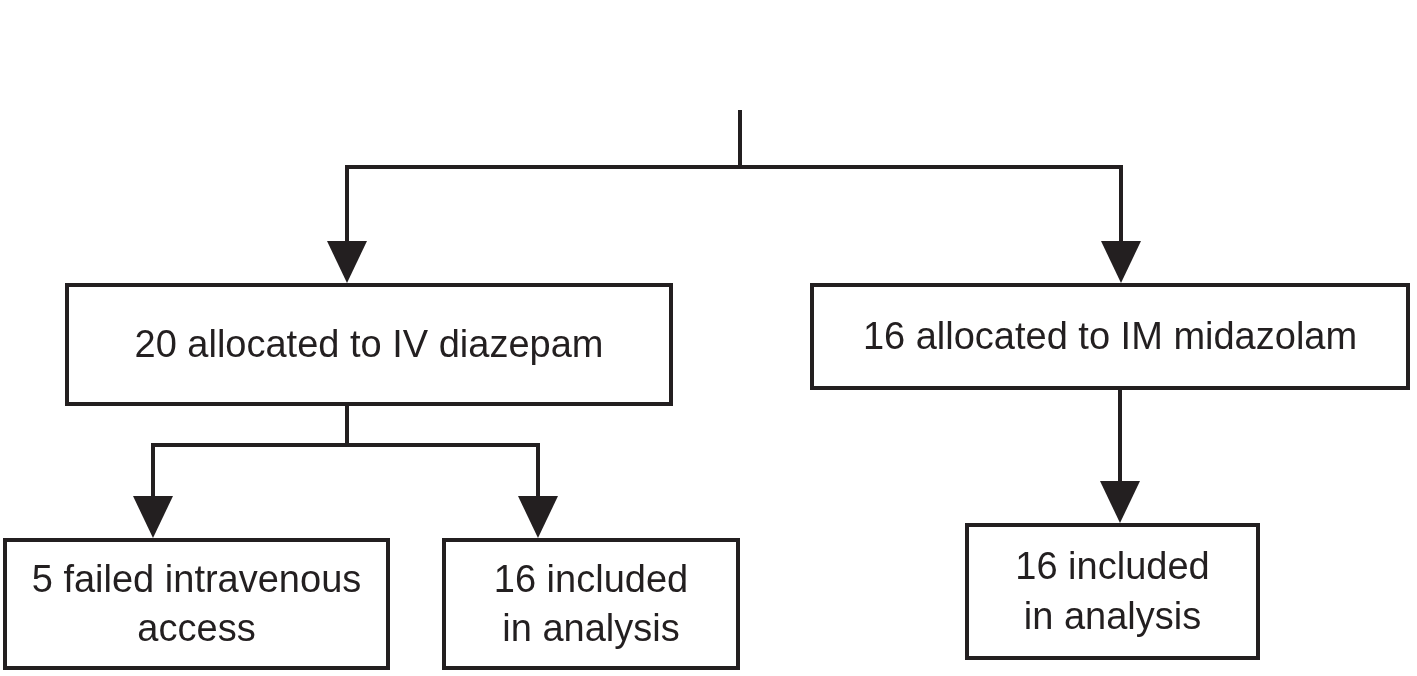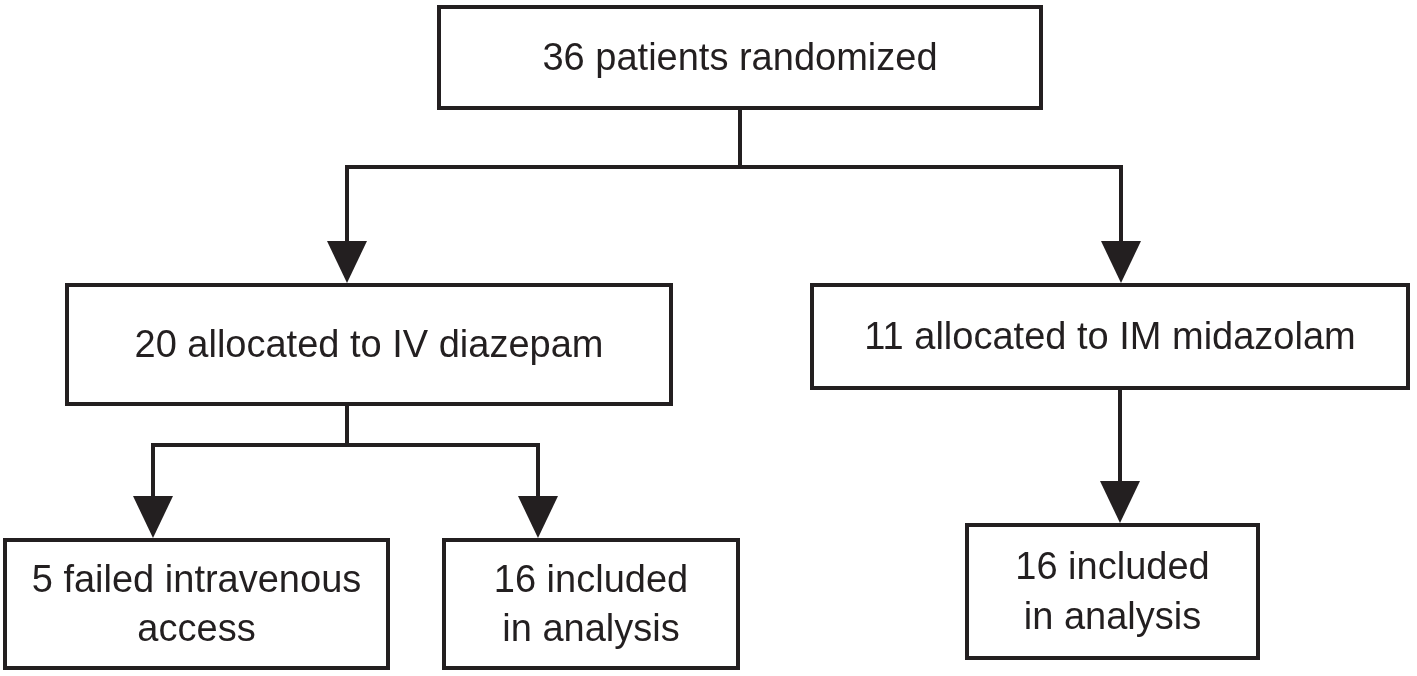--- a/index.html
+++ b/index.html
@@ -78,25 +78,24 @@
   <div class="line" id="l-to-failed"></div>
   <div class="line" id="l-to-ivan"></div>
   <div class="line" id="l-im-stem"></div>
 
   <div class="arrowhead" id="a-iv"></div>
   <div class="arrowhead" id="a-im"></div>
   <div class="arrowhead" id="a-failed"></div>
   <div class="arrowhead" id="a-ivan"></div>
   <div class="arrowhead" id="a-iman"></div>
 
-  <div class="node" id="n-randomized">36 patients randomized</div>
 
   <div class="node" id="n-iv">20 allocated to IV diazepam</div>
 
-  <div class="node" id="n-im">11 allocated to IM midazolam</div>
+  <div class="node" id="n-im">16 allocated to IM midazolam</div>
 
   <div class="node" id="n-failed">5 failed intravenous
 access</div>
 
   <div class="node" id="n-iv-analysis">16 included
 in analysis</div>
 
   <div class="node" id="n-im-analysis">16 included
 in analysis</div>
 

